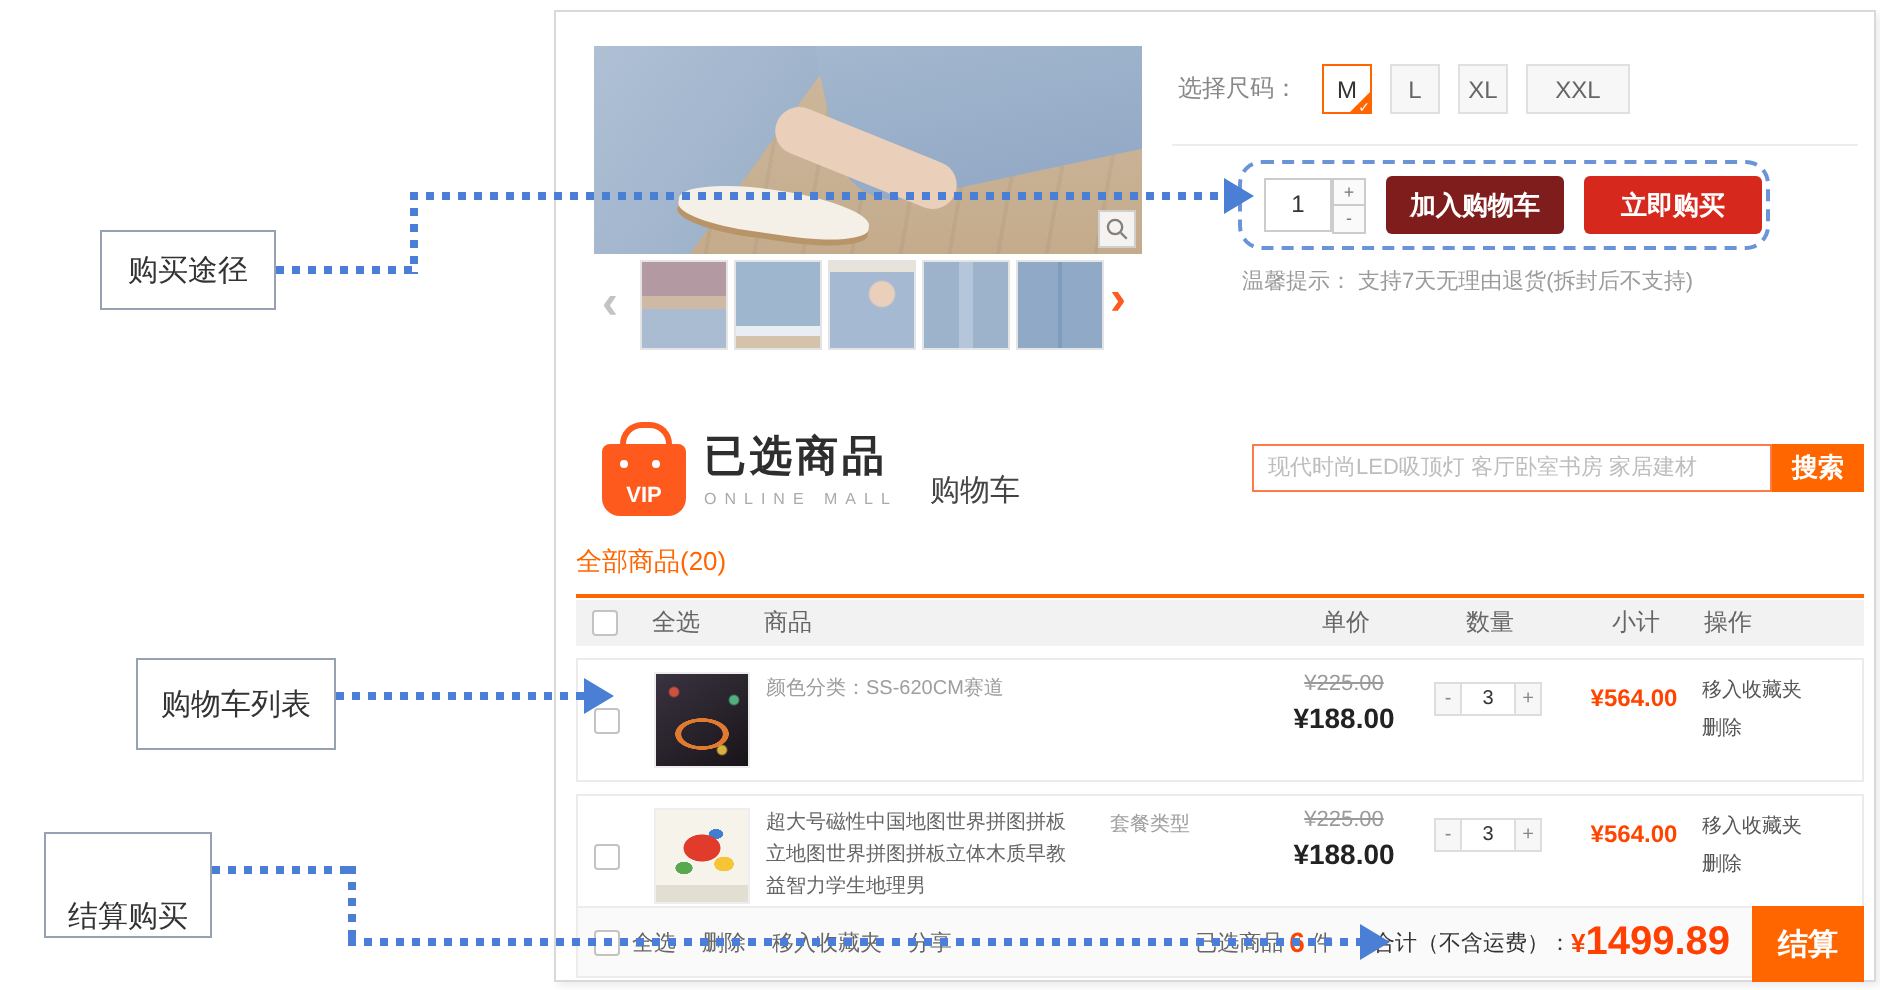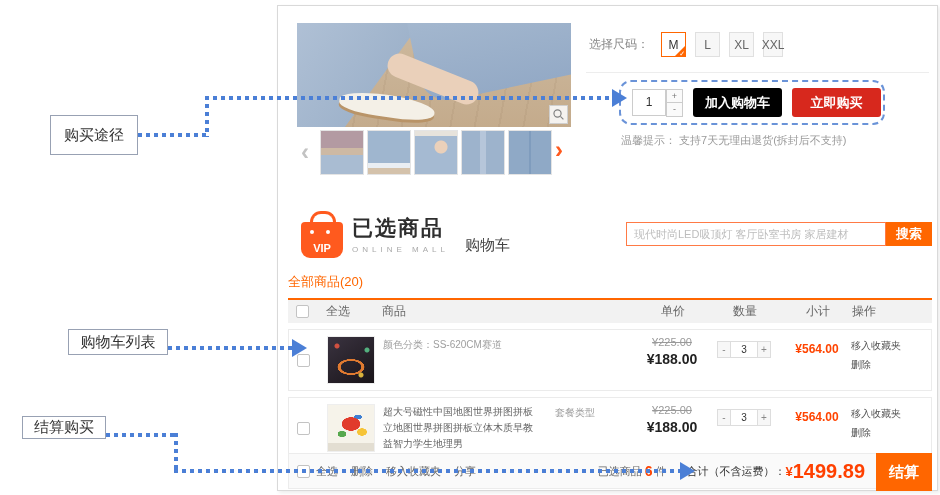--- a/index.html
+++ b/index.html
@@ -28,38 +28,38 @@
   .thumb2 { background:linear-gradient(180deg,#9fb6cf 0 74%,#e9eef3 74% 86%,#d4c2ab 86%); }
   .thumb3 { background:radial-gradient(circle 6px at 26px 16px,#ead0ba 0 6px,transparent 7px),linear-gradient(180deg,#e7e3dc 0 12%,#a5bad2 12%); }
   .thumb4 { background:linear-gradient(90deg,#9db3cc 0 42%,#b6c6da 42% 58%,#9db3cc 58%),linear-gradient(180deg,#e7e3dc 0 10%,#9db3cc 10%); }
   .thumb5 { background:linear-gradient(90deg,#8fa9c6 0 48%,#7f9cbd 48% 52%,#8fa9c6 52%),linear-gradient(180deg,#dcd8d0 0 8%,#8fa9c6 8%); }
 
   .buy-col { position:absolute; left:308px; top:0; right:6px; }
   .size-row { position:absolute; top:26px; left:3px; display:flex; align-items:center; gap:9px; }
   .size-label { font-size:12px; color:#888; margin-right:3px; }
   .size-chip { position:relative; width:25px; height:25px; background:#f7f7f7; border:1px solid #e0e0e0; color:#666;
                font-size:12px; display:flex; align-items:center; justify-content:center; cursor:pointer; }
-  .size-chip.xxl { width:20px; }
+  .size-chip.xxl { width:52px; }
   .size-chip.selected { background:#fff; border:1px solid #ff6600; color:#333; }
   .size-chip.selected::after { content:""; position:absolute; right:0; bottom:0; width:0; height:0;
                border-left:10px solid transparent; border-bottom:10px solid #ff6600; }
   .size-chip.selected::before { content:"✓"; position:absolute; right:0; bottom:-2px; font-size:7px; color:#fff; z-index:1; }
   .size-divider { position:absolute; top:66px; left:0; right:2px; height:1px; background:#ededed; }
   .buy-box { position:absolute; left:33px; top:74px; width:266px; height:45px; border:2px dashed #6a93d8; border-radius:12px;
              display:flex; align-items:center; gap:10px; padding-left:11px; }
   .qty-group { display:flex; }
   .qty-input { width:34px; height:27px; border:1px solid #ccc; background:#fff; font-size:12px; color:#333;
                display:flex; align-items:center; justify-content:center; }
   .qty-btns { display:flex; flex-direction:column; }
   .qty-btn { width:17px; height:14px; background:#fafafa; border:1px solid #ccc; font-size:9px; color:#777;
              display:flex; align-items:center; justify-content:center; cursor:pointer; }
   .qty-btn + .qty-btn { border-top:none; }
   .btn { height:29px; border:none; border-radius:3px; color:#fff; font-size:13px; font-weight:bold;
          display:flex; align-items:center; justify-content:center; cursor:pointer; font-family:inherit; }
-  .btn-cart { width:89px; background:#000000; }
+  .btn-cart { width:89px; background:#7f1d1d; }
   .btn-buy { width:89px; background:#d7281d; }
   .tips { position:absolute; top:127px; left:35px; font-size:11px; color:#9b9b9b; }
 
   
   .brand-row { position:absolute; left:0; top:198px; width:100%; height:60px; }
   .bag { position:absolute; left:23px; top:18px; width:42px; height:36px; background:#ff5a1e; border-radius:4px 4px 9px 9px; }
   .bag::before { content:""; position:absolute; left:9px; top:-11px; width:20px; height:16px;
                  border:3px solid #ff5a1e; border-bottom:none; border-radius:11px 11px 0 0; }
   .bag::after { content:""; position:absolute; left:9px; top:8px; width:4px; height:4px; background:#fff; border-radius:50%;
                 box-shadow:16px 0 0 #fff; }
@@ -301,27 +301,27 @@
   </div>
 
   <div class="ann-box" style="left:50px; top:115px; width:88px; height:40px;">
     <span>购买途径</span>
   </div>
   <div class="dline-h" style="left:138px; top:133px; width:70px;"></div>
   <div class="dline-v" style="left:205px; top:96px; height:41px;"></div>
   <div class="dline-h" style="left:205px; top:96px; width:407px;"></div>
   <div class="darrow" style="left:612px; top:89px;"></div>
 
-  <div class="ann-box" style="left:68px; top:329px; width:100px; height:26px;">
+  <div class="ann-box" style="left:68px; top:329px; width:100px; height:46px;">
     <span>购物车列表</span>
   </div>
   <div class="dline-h" style="left:168px; top:346px; width:126px;"></div>
   <div class="darrow" style="left:292px; top:339px;"></div>
 
-  <div class="ann-box" style="left:22px; top:416px; width:84px; height:23px;">
+  <div class="ann-box" style="left:22px; top:416px; width:84px; height:53px;align-items:flex-end;">
     <span>结算购买</span>
   </div>
   <div class="dline-h" style="left:106px; top:433px; width:72px;"></div>
   <div class="dline-v" style="left:174px; top:433px; height:40px;"></div>
   <div class="dline-h" style="left:174px; top:469px; width:508px;"></div>
   <div class="darrow" style="left:680px; top:462px;"></div>
 
 </div>
 
 </body></html>

